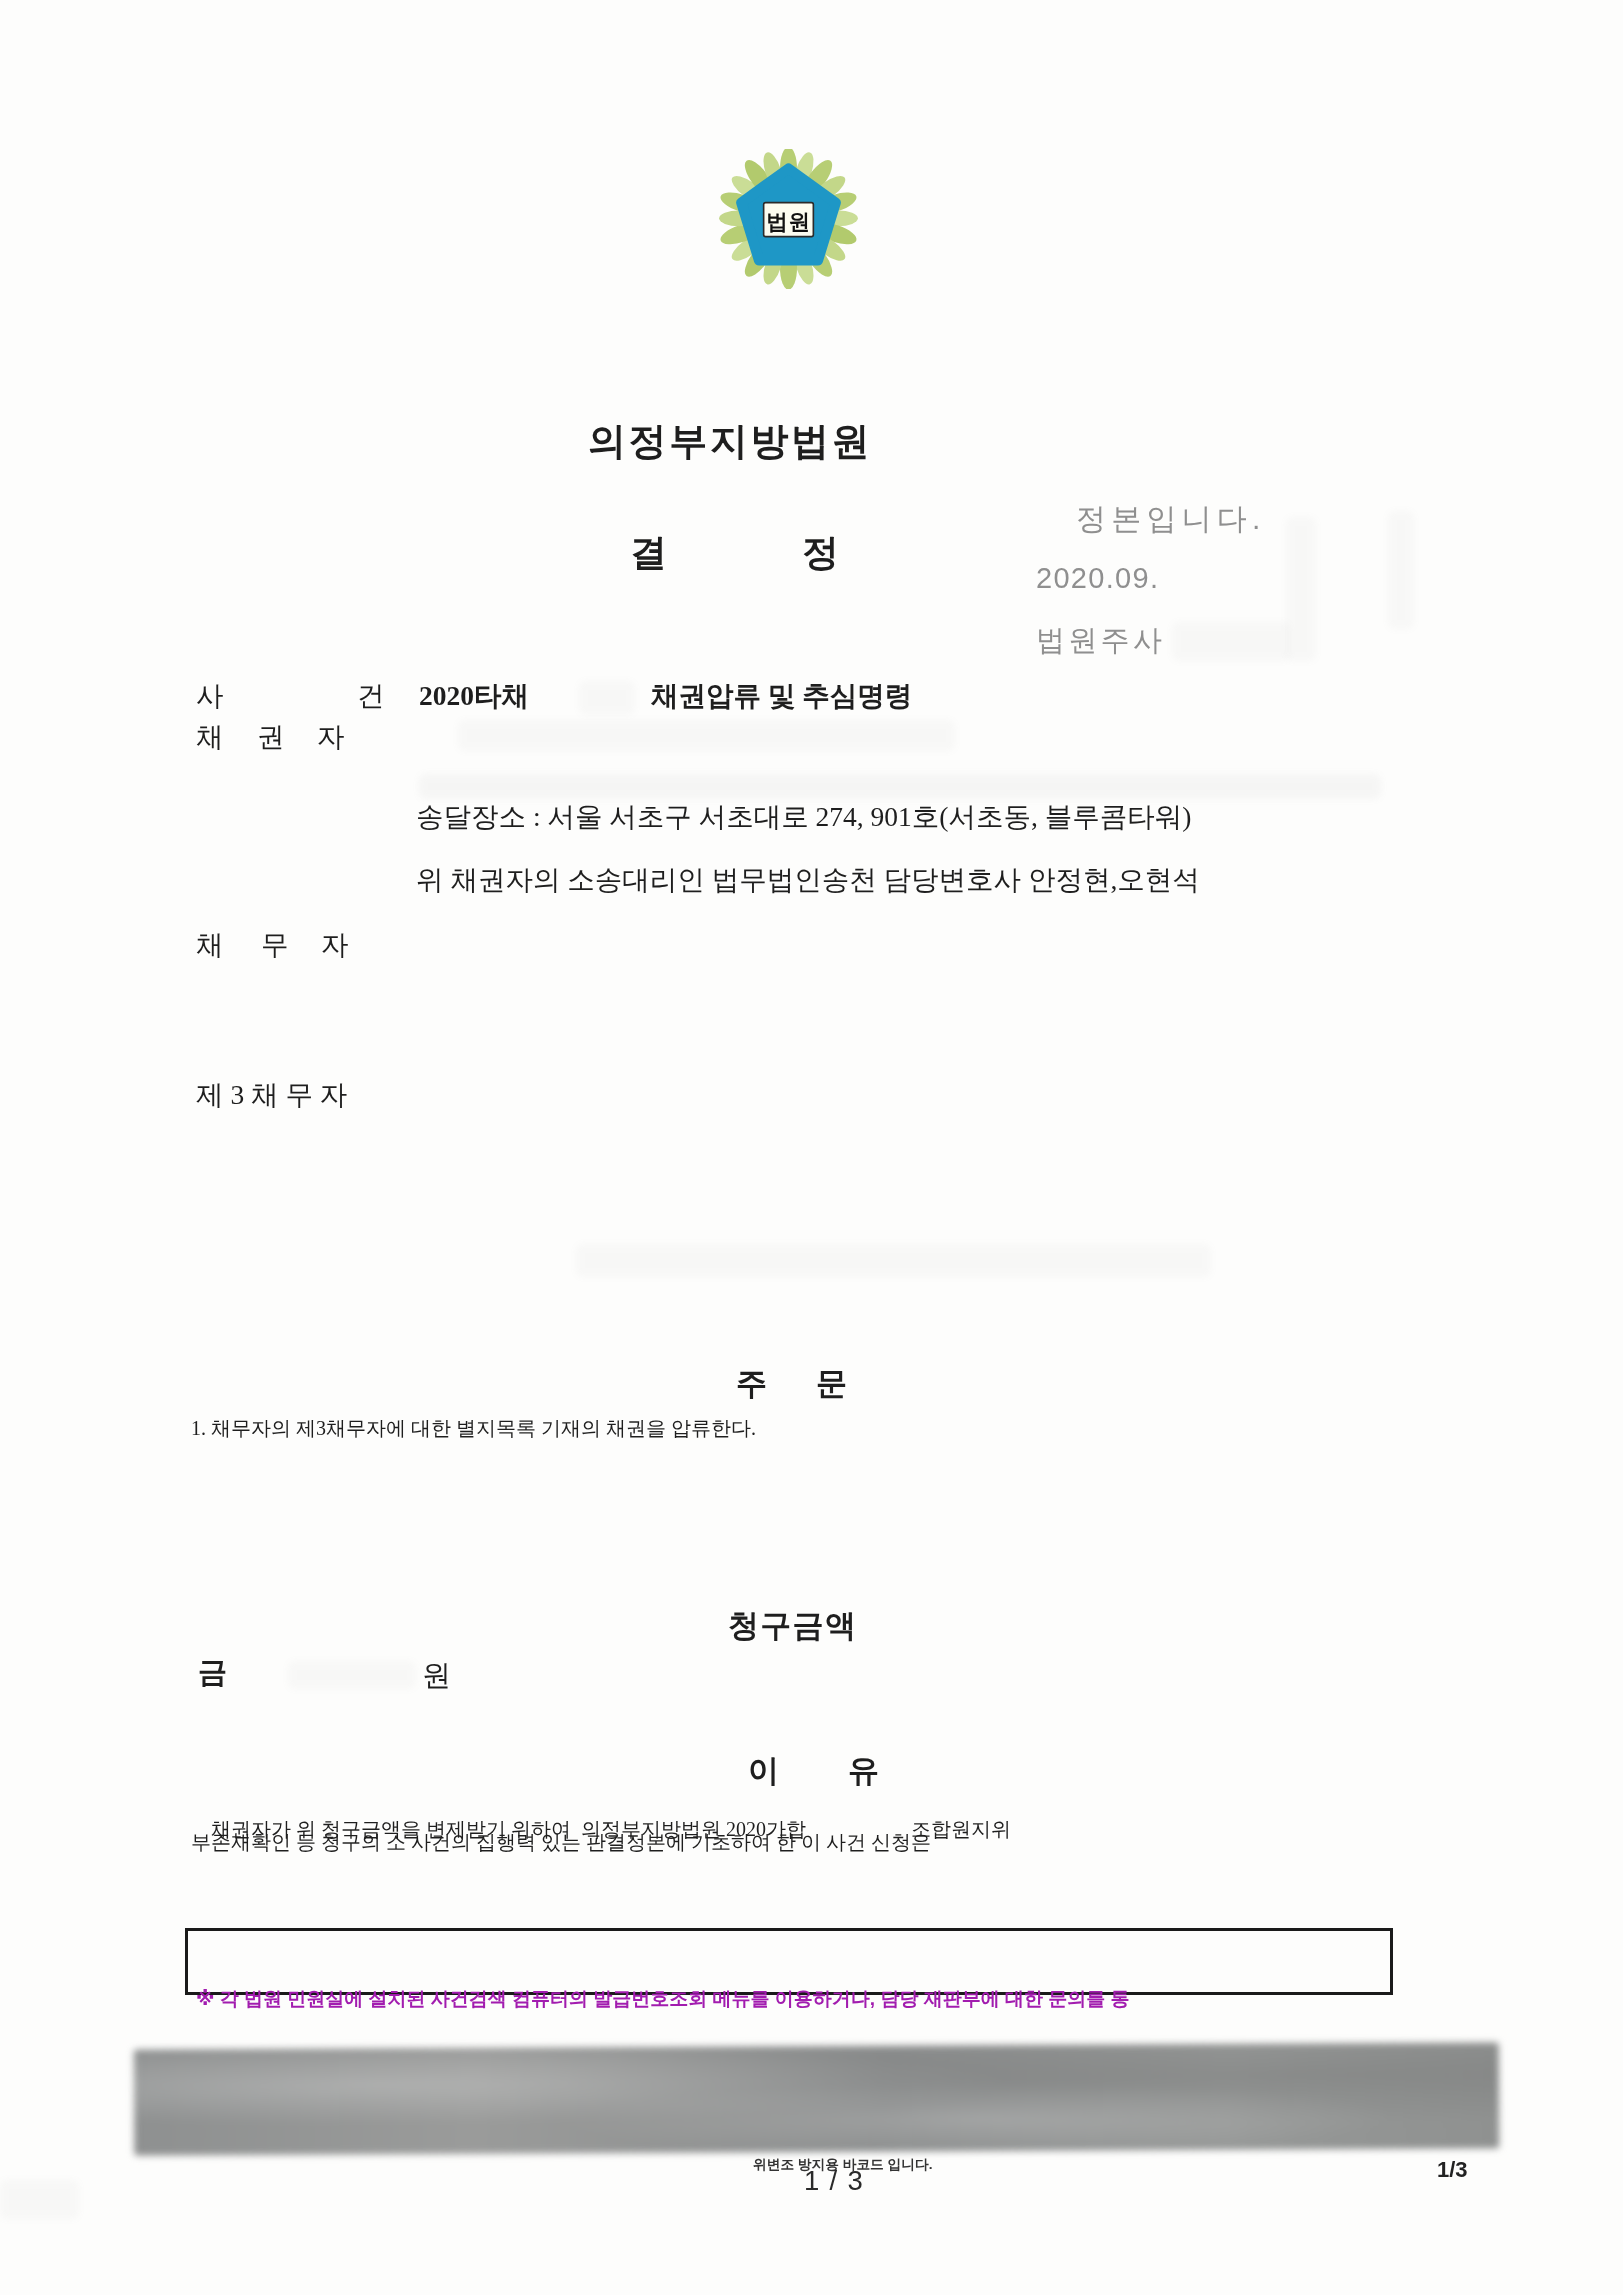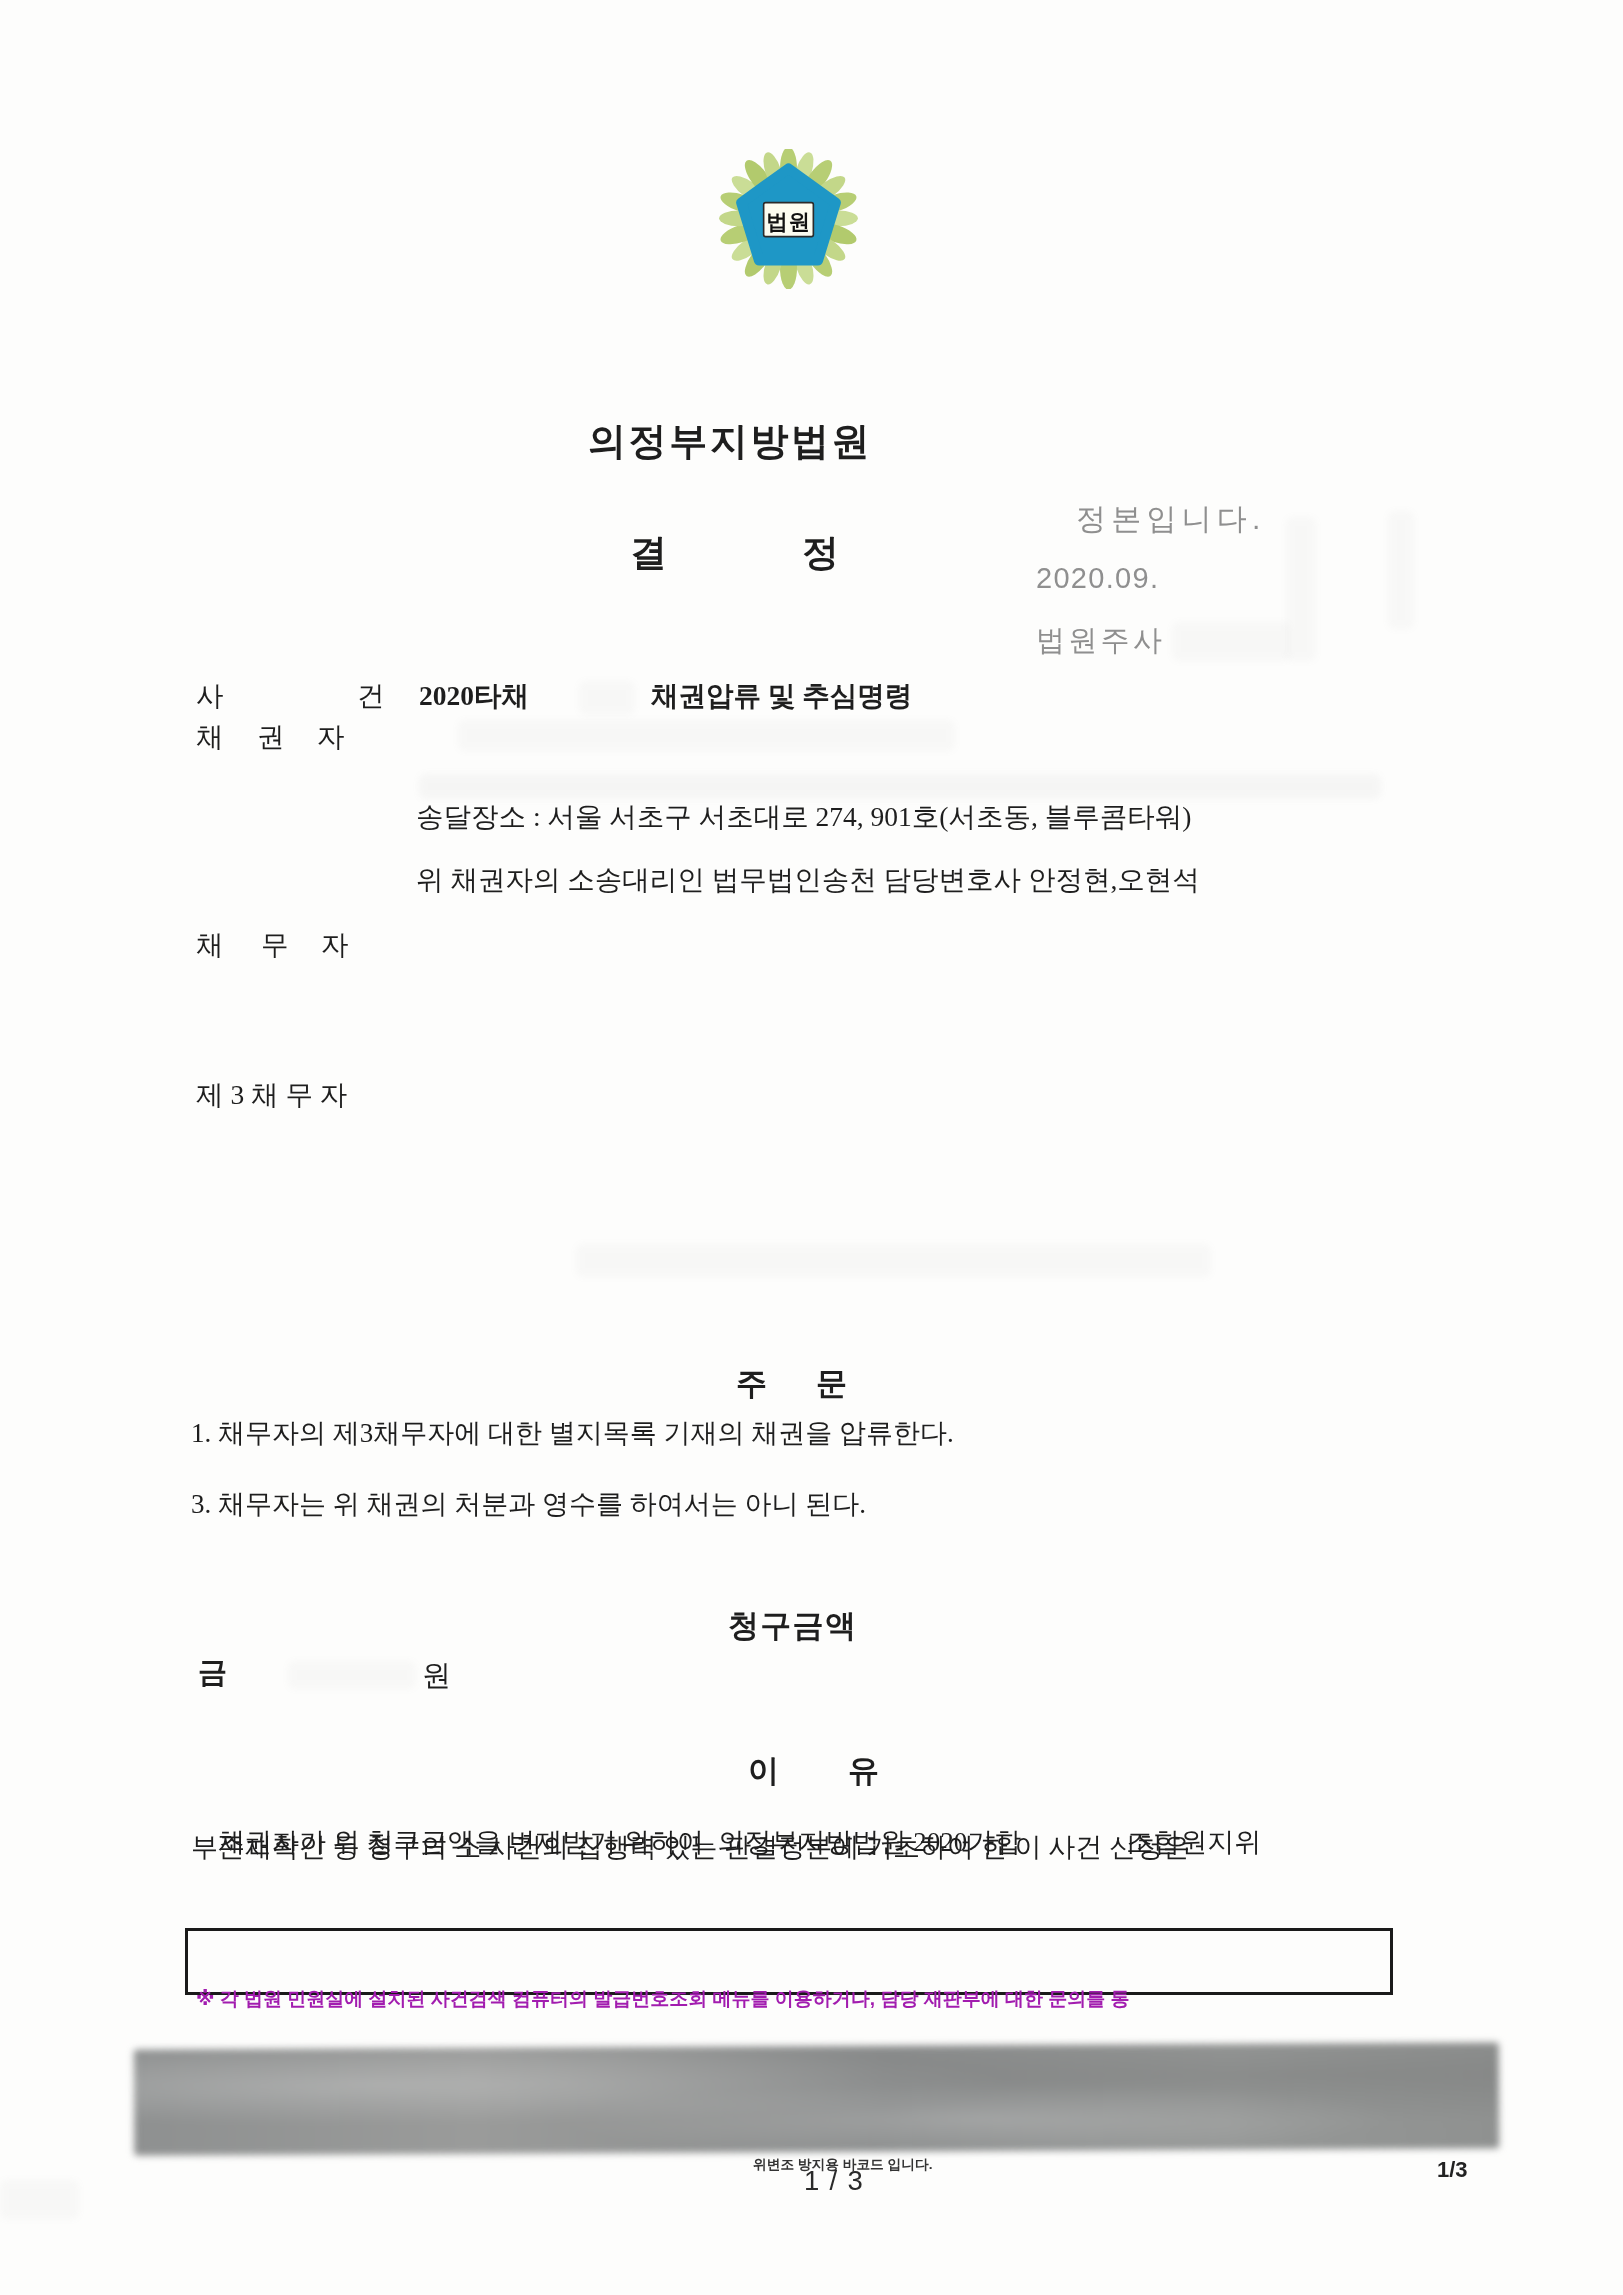--- a/index.html
+++ b/index.html
@@ -18,21 +18,21 @@
   .decision-char{font-size:37px;font-weight:bold;}
   .dec-left{left:630px;top:528px;}
   .dec-right{left:802px;top:528px;}
 
   .stamp{color:#8f8f8f;font-family:"Liberation Sans","DejaVu Sans",sans-serif;}
   .stamp-certified{left:1036px;top:499px;font-size:30px;letter-spacing:5.2px;margin-left:40px;}
   .stamp-date{left:1036px;top:562px;font-size:29px;letter-spacing:1.3px;}
   .stamp-clerk{left:1036px;top:621px;font-size:29px;letter-spacing:3.3px;}
 
   .body-text{font-size:27.5px;}
-  .order-item{font-size:27px;}
+  .order-item{font-size:20px;}
   .section-head{font-size:31px;font-weight:bold;}
 
   .ghost{position:absolute;background:#9a9a9a;opacity:0.10;filter:blur(3.9px);border-radius:6.5px;}
   .ghost-faint{opacity:0.05;}
 
   .notice-box{
     position:absolute;left:185px;top:1928px;width:1186px;height:51px;
     border:3.3px solid #1a1a1a;
     padding:5.2px 7.9px;
     font-family:"Liberation Sans","DejaVu Sans",sans-serif;
@@ -125,21 +125,20 @@
   <div class="abs body-text" style="left:196px;top:927px;">채</div>
   <div class="abs body-text" style="left:261px;top:927px;">무</div>
   <div class="abs body-text" style="left:321px;top:927px;">자</div>
 
   <div class="abs body-text" style="left:196px;top:1077px;">제 3 채 무 자</div>
   <div class="ghost ghost-faint" style="left:576px;top:1244px;width:635px;height:33px;"></div>
 
   <div class="abs section-head" style="left:736px;top:1363px;">주</div>
   <div class="abs section-head" style="left:816px;top:1363px;">문</div>
   <div class="abs order-item" style="left:191px;top:1415px;">1. 채무자의 제3채무자에 대한 별지목록 기재의 채권을 압류한다.</div>
-  <div class="abs order-item" style="left:191px;top:1486px;">3. 채무자는 위 채권의 처분과 영수를 하여서는 아니 된다.</div>
 
   <div class="abs section-head" style="left:728px;top:1605px;letter-spacing:1.3px;">청구금액</div>
   <div class="abs" style="left:198px;top:1653px;font-size:29px;font-weight:bold;">금</div>
   <div class="ghost ghost-faint" style="left:288px;top:1661px;width:128px;height:27.5px;"></div>
   <div class="abs" style="left:422px;top:1656px;font-size:29px;">원</div>
 
   <div class="abs section-head" style="left:748px;top:1750px;">이</div>
   <div class="abs section-head" style="left:848px;top:1750px;">유</div>
   <div class="abs order-item" style="left:191px;top:1793px;">
     <span>채권자가 위 청구금액을 변제받기 위하여  의정부지방법원 2020가합</span><span style="display:inline-block;width:105px;"></span><span>조합원지위</span>

